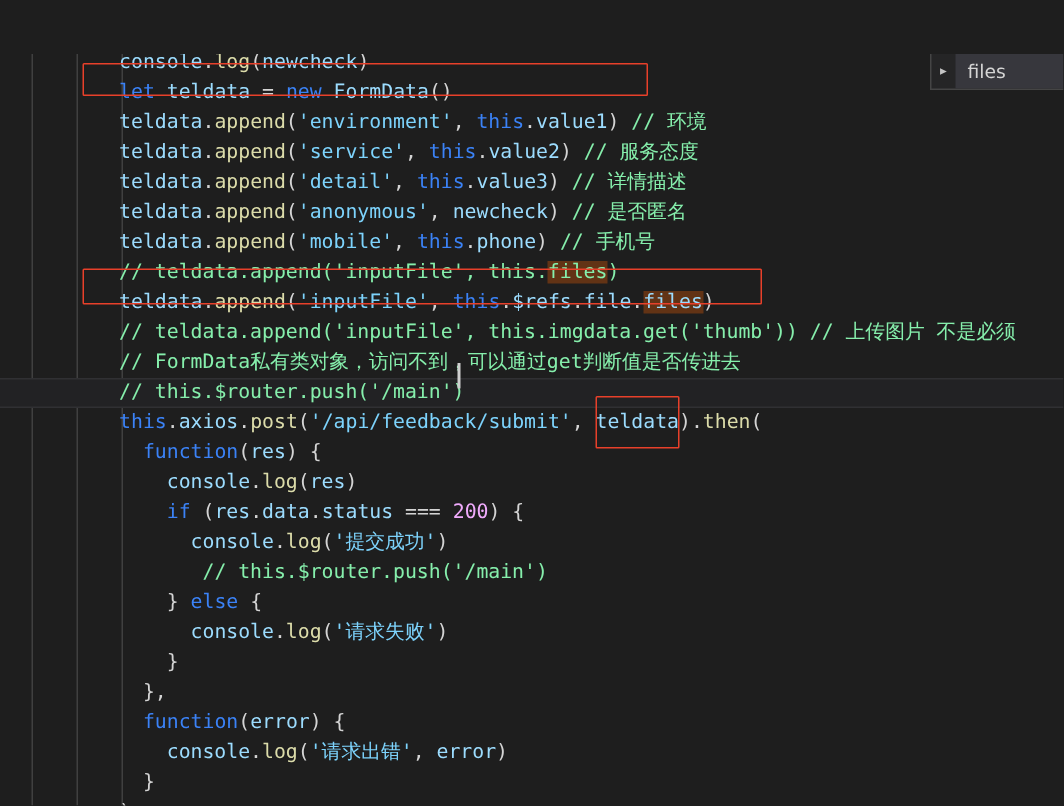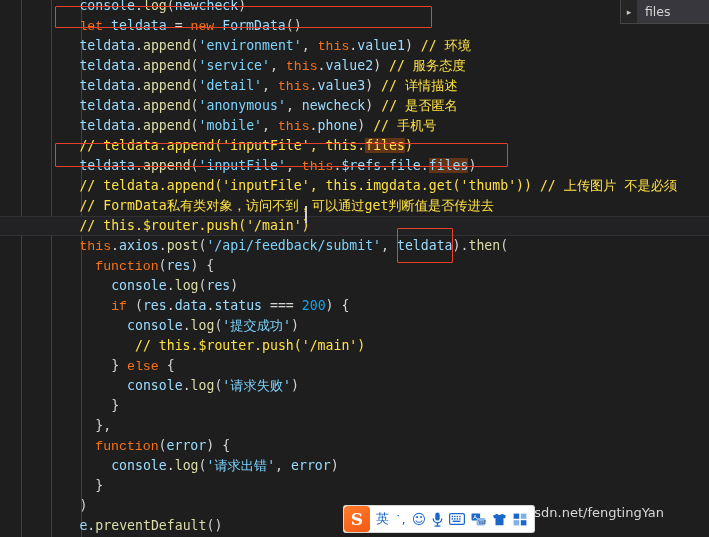--- a/index.html
+++ b/index.html
@@ -7,20 +7,21 @@
   body{
     width:709px;height:537px;overflow:hidden;position:relative;
     font-family:"DejaVu Sans Mono","Liberation Mono",monospace;
   }
 
   
   #editor{
     position:absolute;inset:0;
     background:#1e1e1e;
     overflow:hidden;
+    margin-top:36px;
   }
 
   
   .guide{position:absolute;top:0;bottom:0;width:1px;background:#404040;}
   .guide.g1{left:21px;}
   .guide.g2{left:51px;}
   .guide.g3{left:81px;}
 
   
   #code{
@@ -37,26 +38,26 @@
     color:#d4d4d4;
   }
 
   
   .line.active{
     background:#222224;
     box-shadow:inset 0 1px 0 #303033, inset 0 -1px 0 #303033;
   }
 
   
-  .kw      {color:#f97316;font-family:Liberation Mono, monospace;}   
+  .kw      {color:#3b82f6;}   
   .ident   {color:#9cdcfe;}   
   .fn      {color:#dcdcaa;}   
   .str     {color:#7dd3fc;}   
-  .num     {color:#0ea5e9;}   
-  .cmt     {color:#fde047;}   
+  .num     {color:#f0abfc;}   
+  .cmt     {color:#86efac;}   
   .punc    {color:#d4d4d4;}
   .op      {color:#d4d4d4;}
   .hl      {background:#623315;}   
 
   
   .redbox{
     position:absolute;
     border:1.4px solid #e8402a;
     pointer-events:none;
     border-radius:1px;

